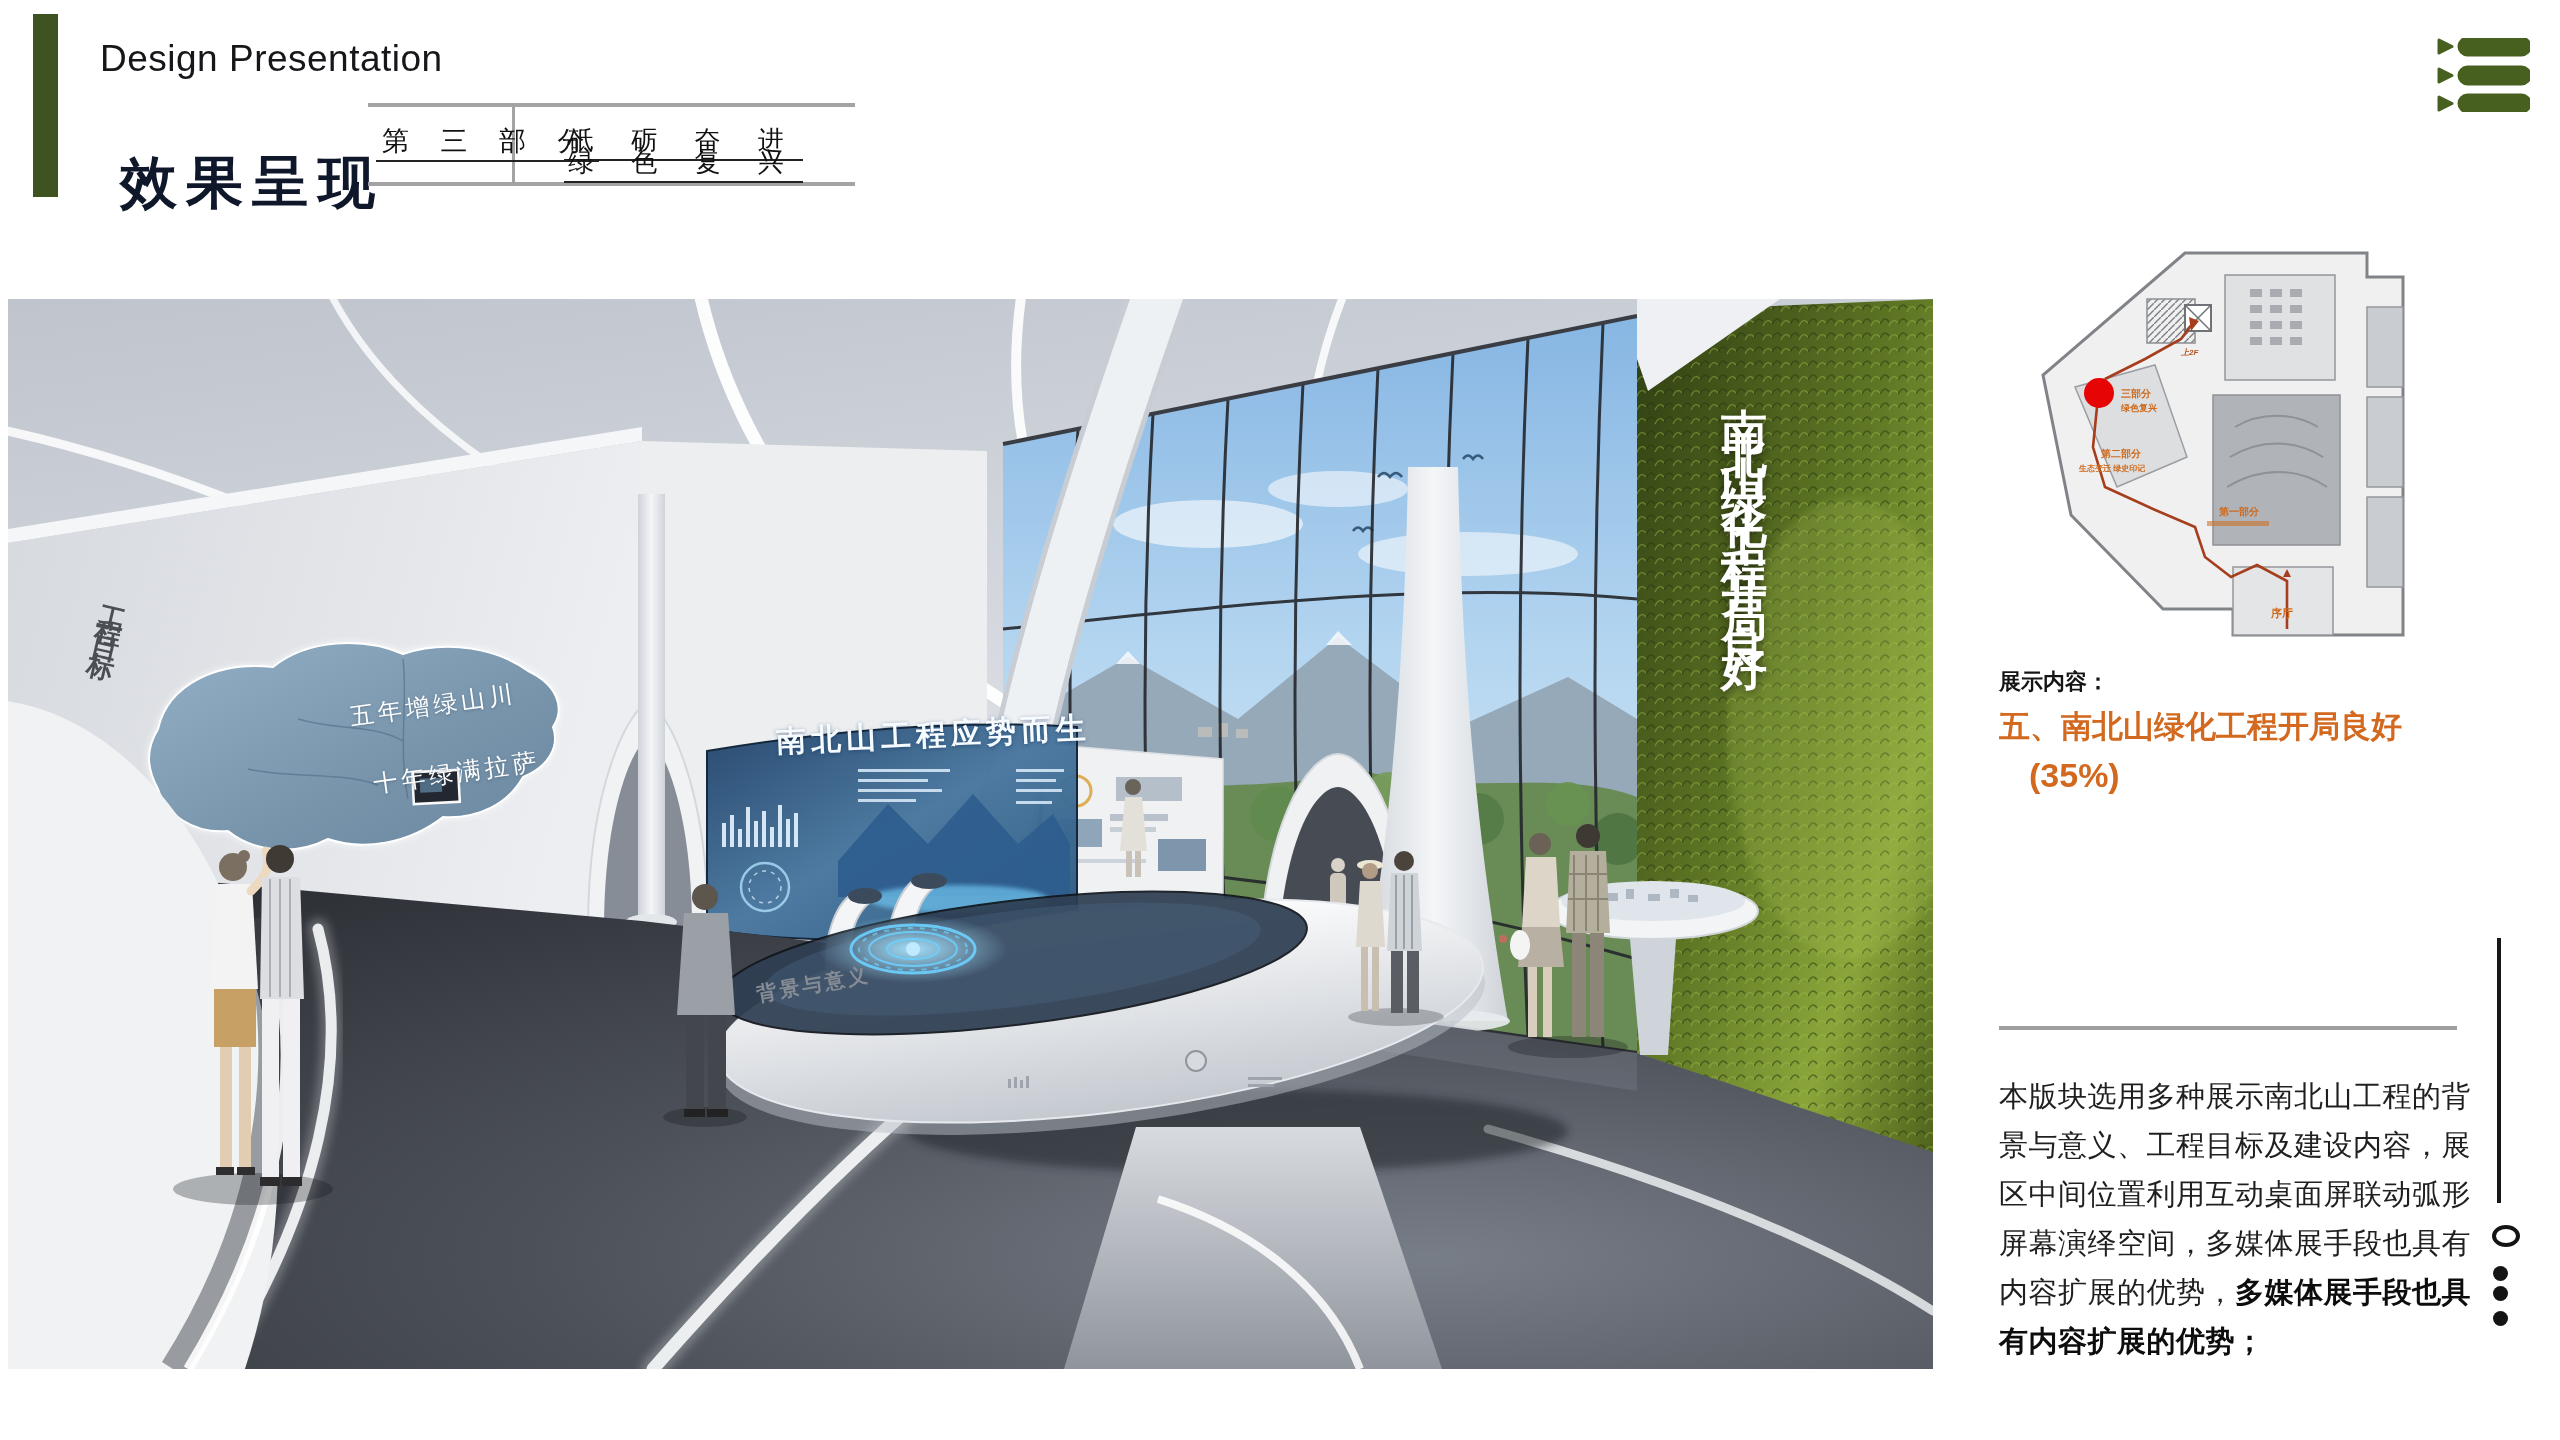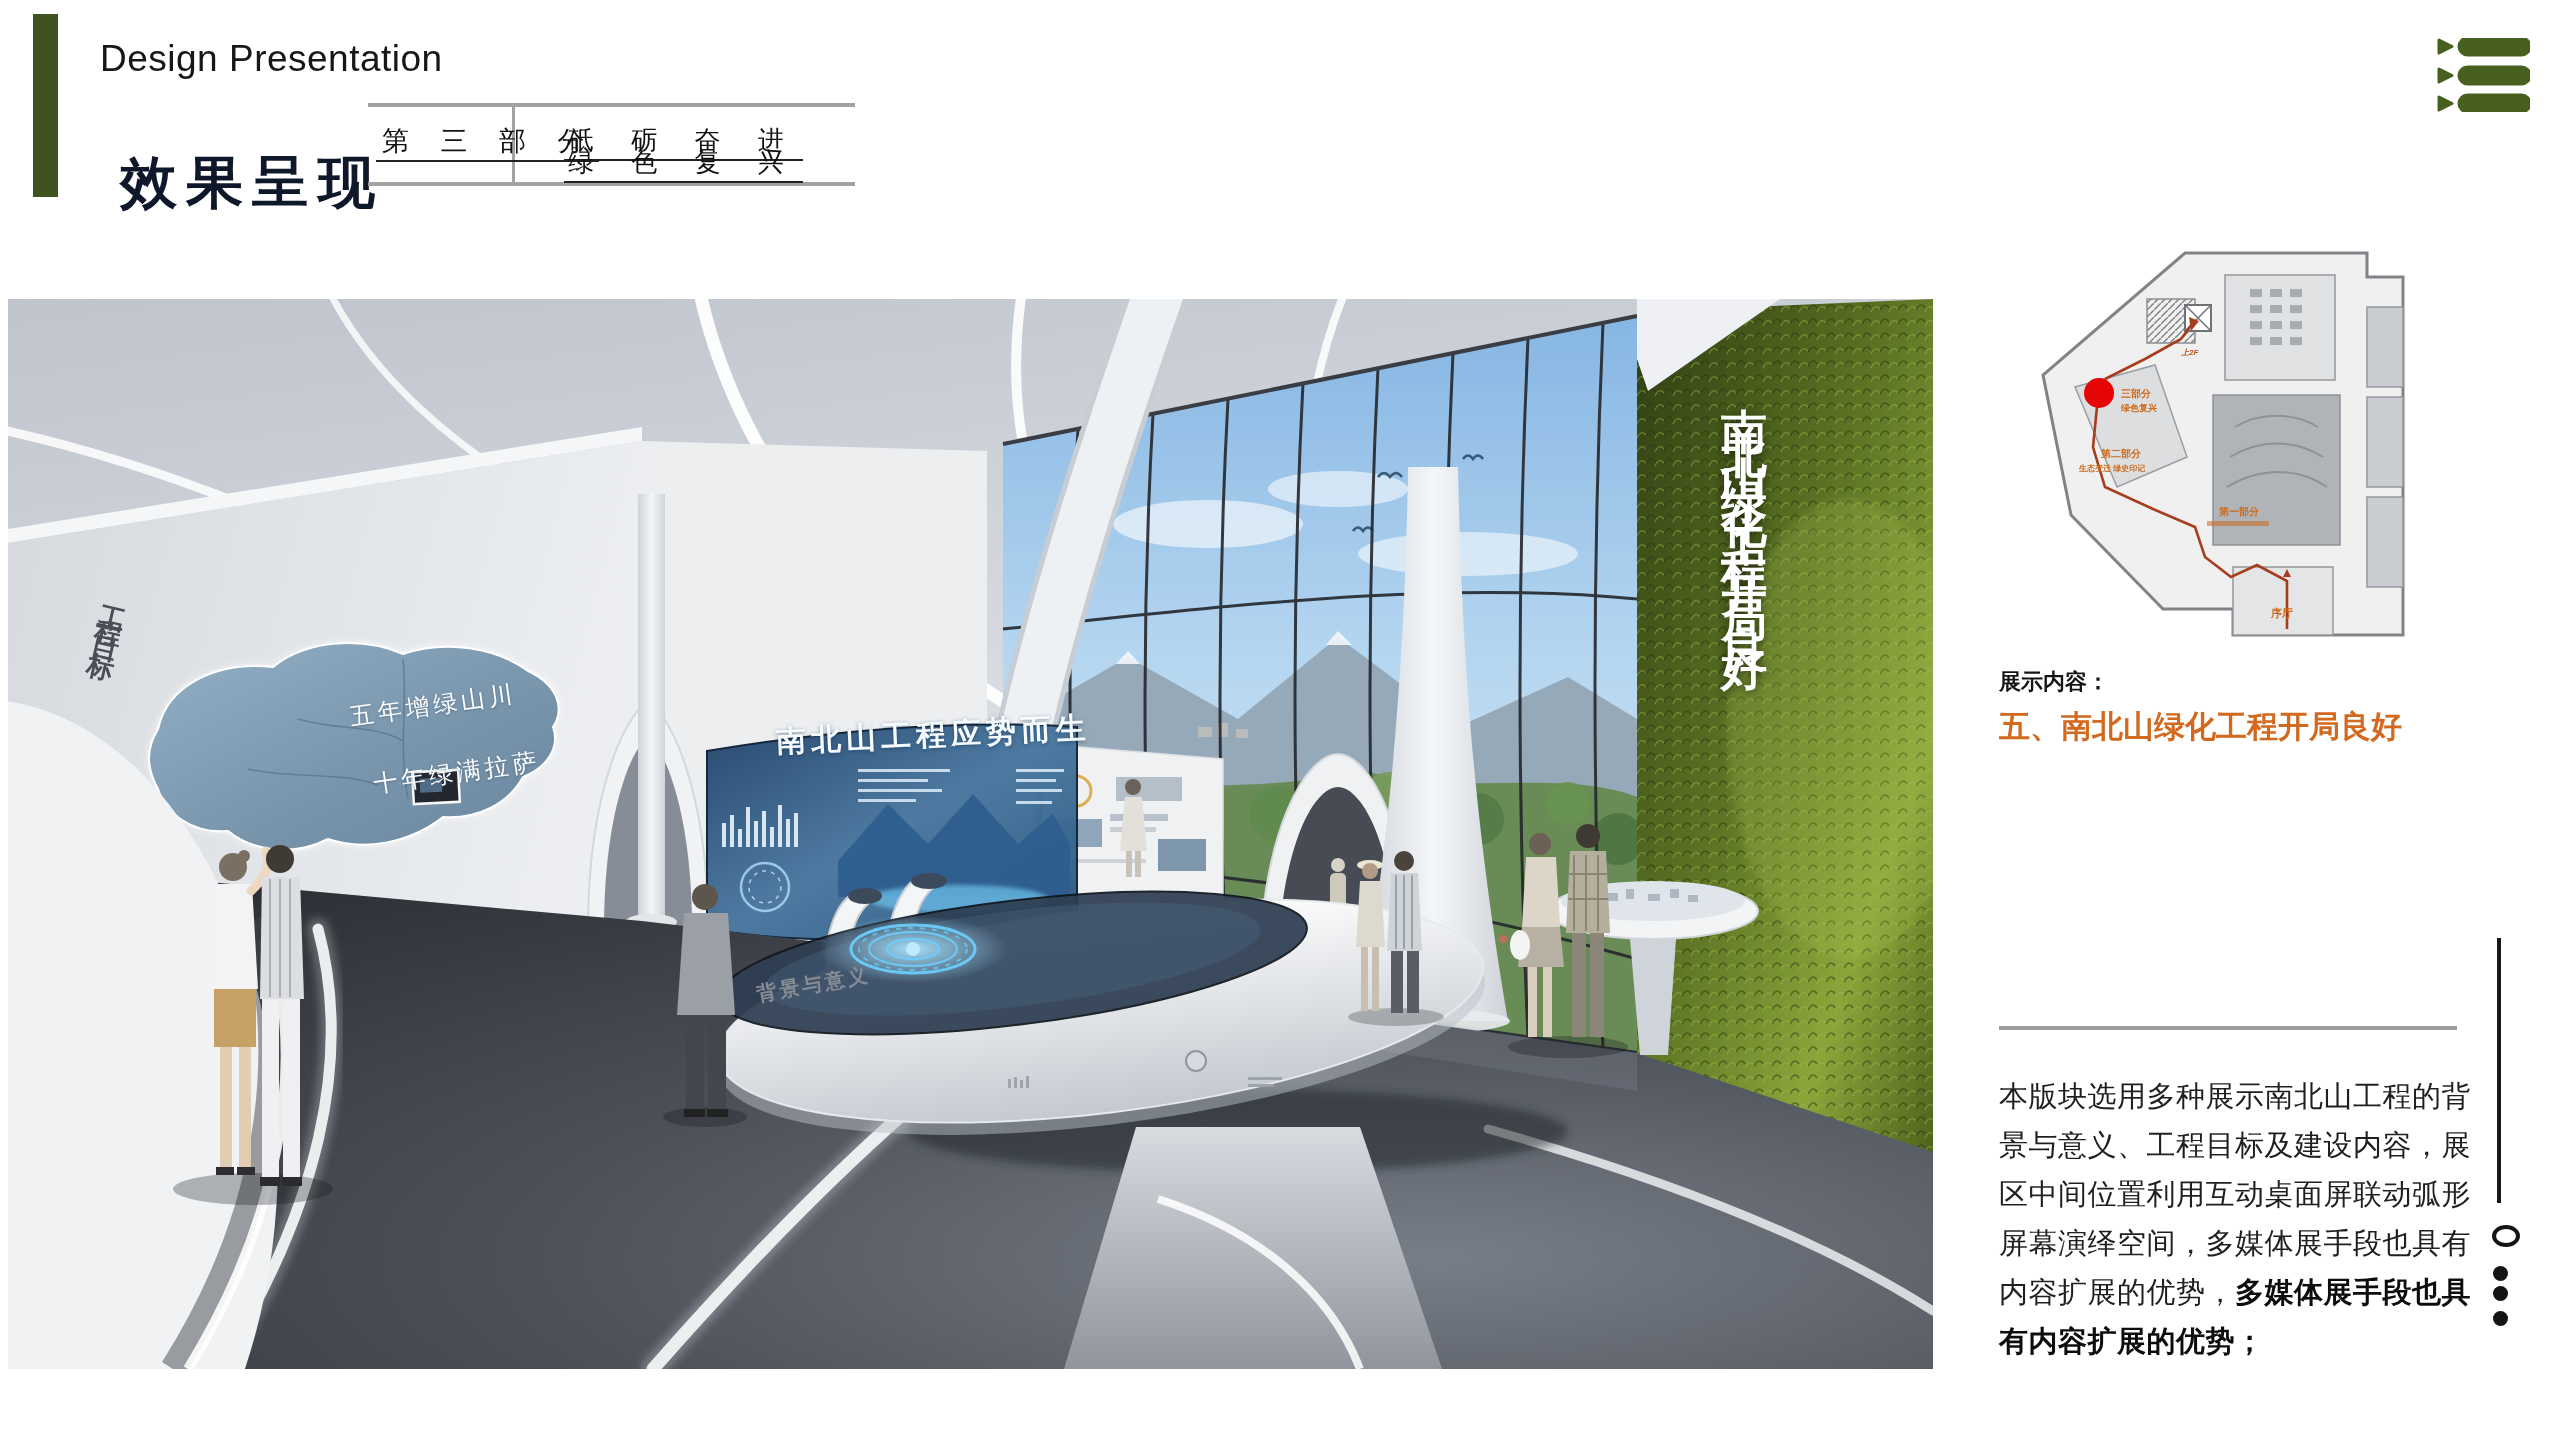--- a/index.html
+++ b/index.html
@@ -504,20 +504,21 @@
       <text x="184" y="268" font-size="10">第一部分</text>
       <rect x="172" y="274" width="62" height="5" fill="#cf6a1c" opacity="0.55"></rect>
       <text x="236" y="370" font-size="11">序厅</text>
       <text x="146" y="108" font-size="8" fill="#b5521d" font-style="italic">上2F</text>
     </g>
   </svg>
 
   <div class="abs panel">
     <div class="section-label">展示内容：</div>
     <div class="heading">五、南北山绿化工程开局良好</div>
+    <div class="percent">(35%)</div>
   </div>
   <div class="abs separator"></div>
   <div class="abs para"><span>本版块选用多种展示南北山工程的背景与意义、工程目标及建设内容，展区中间位置利用互动桌面屏联动弧形屏幕演绎空间，多媒体展手段也具有内容扩展的优势，</span><b>多媒体展手段也具有内容扩展的优势；</b></div>
 
   <div class="abs v-rule"></div>
   <div class="abs pg-circle"></div>
   <div class="abs pg-dot d1"></div>
   <div class="abs pg-dot d2"></div>
   <div class="abs pg-dot d3"></div>
 

